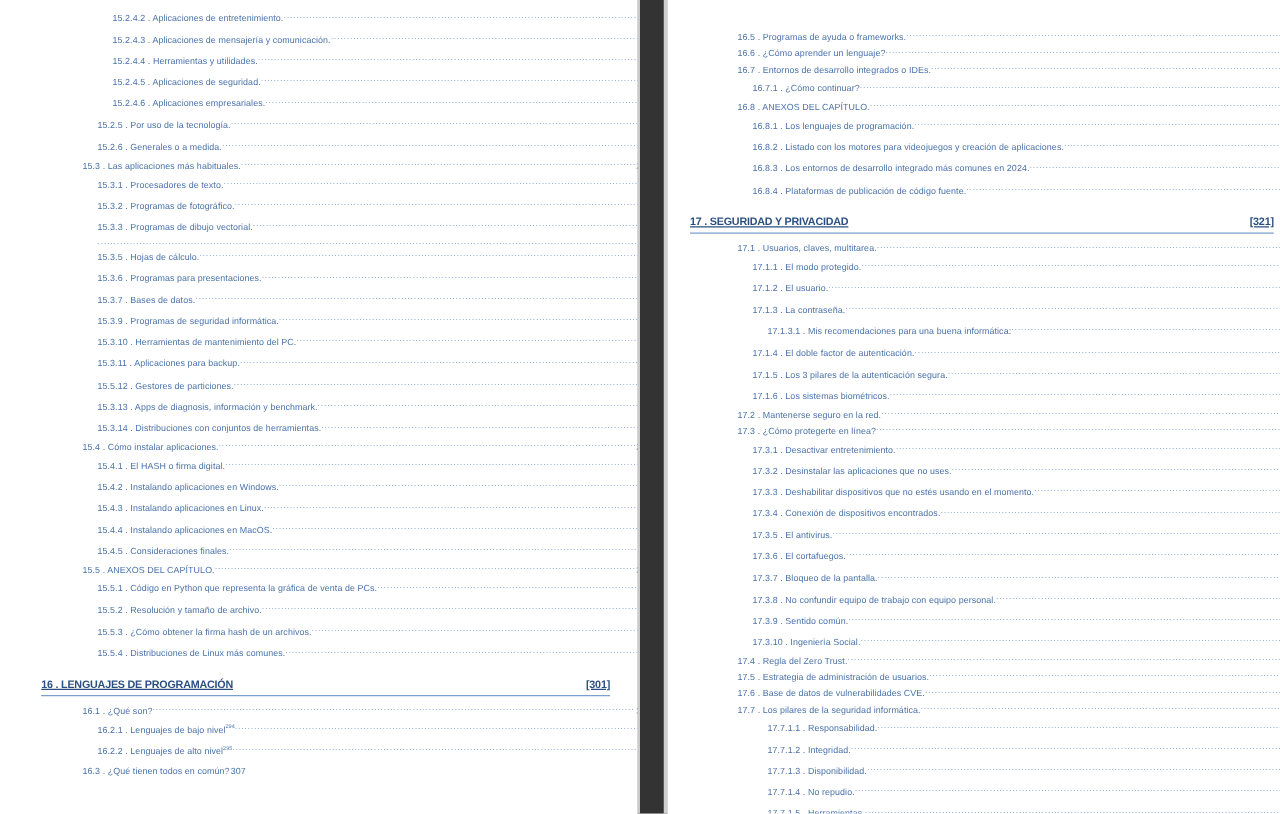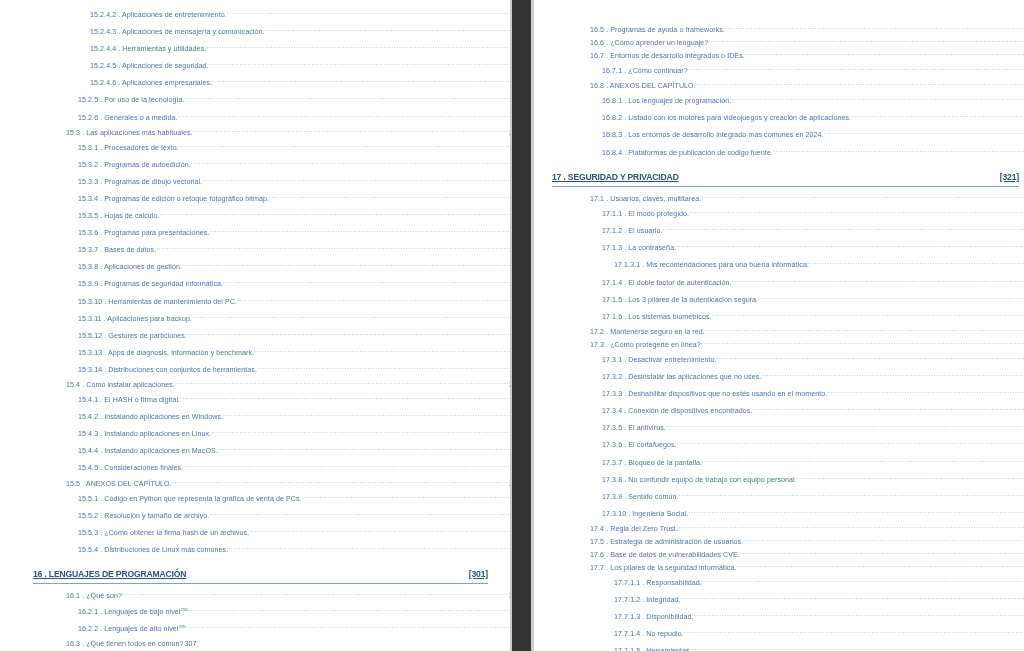--- a/index.html
+++ b/index.html
@@ -157,45 +157,40 @@
           <div class="entry lvl3">
             <span class="label">15.3 . Las aplicaciones más habituales.</span>
             <span class="leader"></span>
             <span class="pageno">283</span>
           </div>
           <div class="entry lvl4 tall">
             <span class="label">15.3.1 . Procesadores de texto.</span>
             <span class="leader"></span>
           </div>
           <div class="entry lvl4 tall">
-            <span class="label">15.3.2 . Programas de autoedición.</span>
+            <span class="label">15.3.2 . Programas de fotográfico.</span>
             <span class="leader"></span>
           </div>
           <div class="entry lvl4 tall">
             <span class="label">15.3.3 . Programas de dibujo vectorial.</span>
             <span class="leader"></span>
           </div>
           <div class="entry lvl4 tall">
-            <span class="label">15.3.4 . Programas de edición o retoque fotográfico bitmap.</span>
             <span class="leader"></span>
           </div>
           <div class="entry lvl4 tall">
             <span class="label">15.3.5 . Hojas de cálculo.</span>
             <span class="leader"></span>
           </div>
           <div class="entry lvl4 tall">
             <span class="label">15.3.6 . Programas para presentaciones.</span>
             <span class="leader"></span>
           </div>
           <div class="entry lvl4 tall">
             <span class="label">15.3.7 . Bases de datos.</span>
-            <span class="leader"></span>
-          </div>
-          <div class="entry lvl4 tall">
-            <span class="label">15.3.8 . Aplicaciones de gestión.</span>
             <span class="leader"></span>
           </div>
           <div class="entry lvl4 tall">
             <span class="label">15.3.9 . Programas de seguridad informática.</span>
             <span class="leader"></span>
           </div>
           <div class="entry lvl4 tall">
             <span class="label">15.3.10 . Herramientas de mantenimiento del PC.</span>
             <span class="leader"></span>
           </div>

